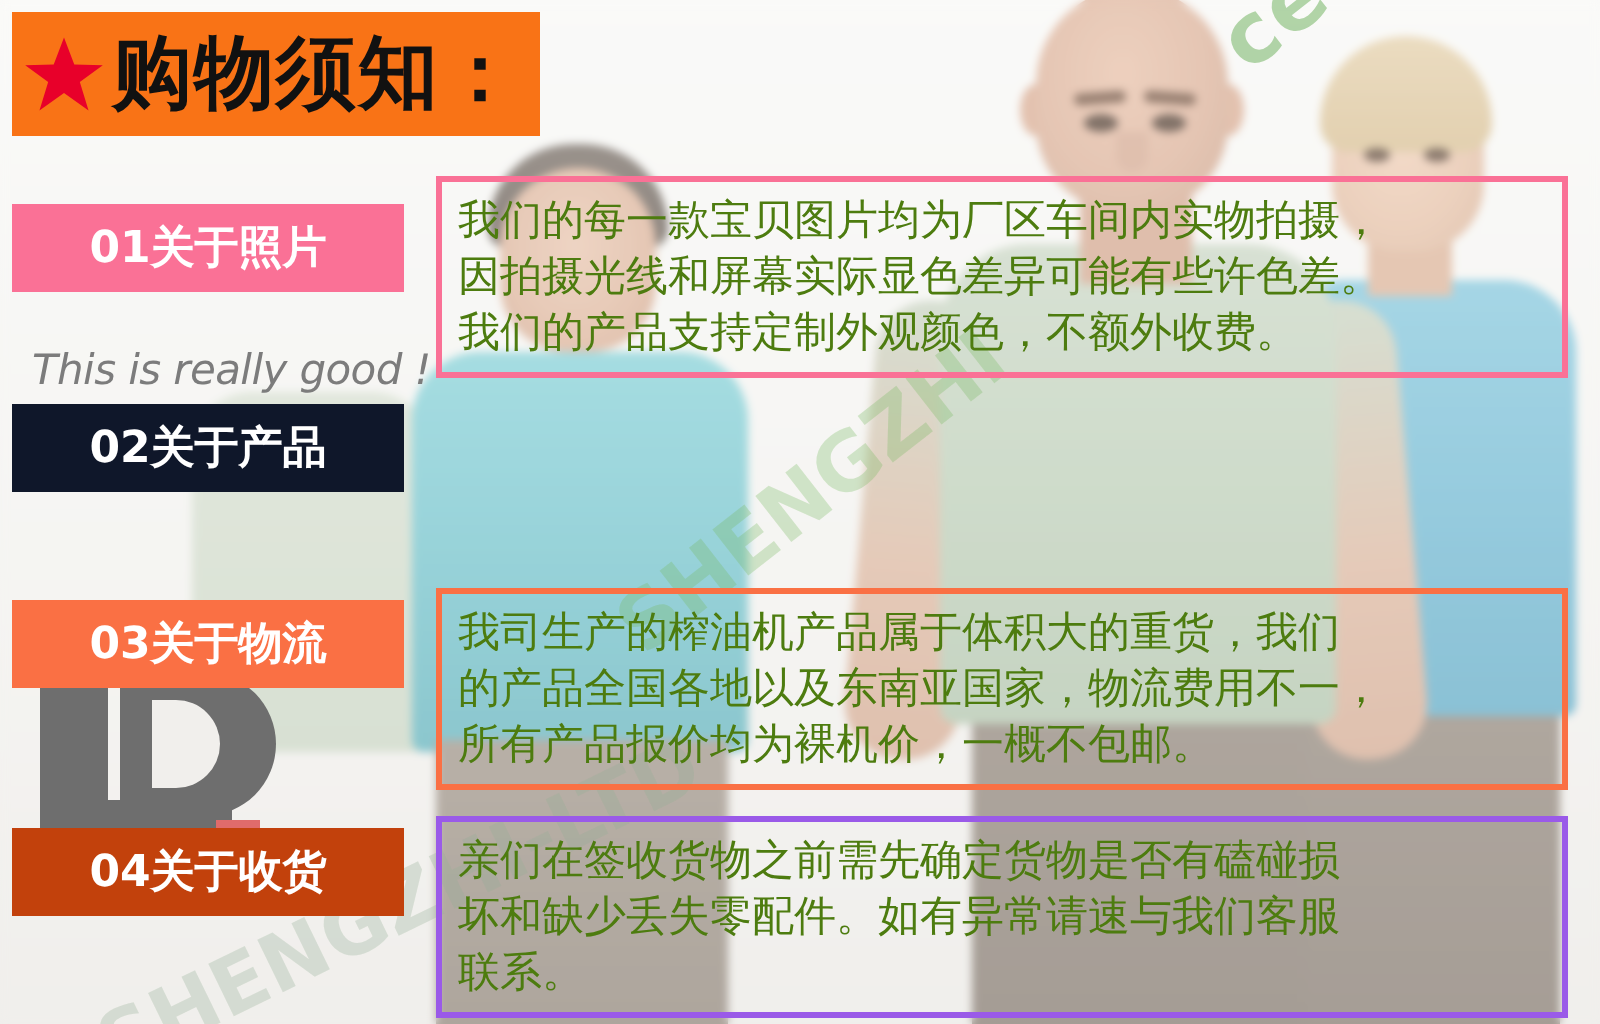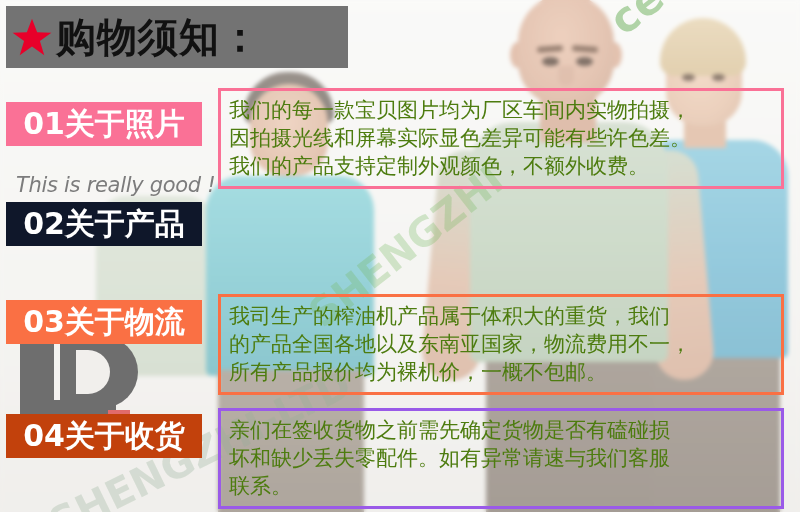--- a/index.html
+++ b/index.html
@@ -194,22 +194,22 @@
     background:#f1efec; border-radius:0 22px 22px 0;
   }
   .logo-red {
     position:absolute; left:88px; top:74px; width:22px; height:16px; background:#e06b6b;
   }
 
   
   .header-banner {
     position: absolute;
     left: 6px; top: 6px;
-    width: 342px; height: 62px;
-    background: #737373;
+    width: 264px; height: 62px;
+    background: #f97316;
     display: flex;
     align-items: center;
     padding-left: 6px;
     box-sizing: border-box;
   }
   .star {
     width: 40px; height: 38px;
     flex: 0 0 auto;
     margin-right: 4px;
   }
@@ -240,21 +240,21 @@
   .tag {
     position: absolute;
     left: 6px;
     width: 196px;
     height: 44px;
     display: flex;
     align-items: center;
     justify-content: center;
     color: #ffffff;
     font-family: "DejaVu Sans", sans-serif;
-    font-size: 30px;
+    font-size: 22px;
     font-weight: bold;
     letter-spacing: 0px;
     white-space: nowrap;
     box-sizing: border-box;
   }
   .tag-1 { top: 102px; background: #fa7196; }
   .tag-2 { top: 202px; background: #0f172a; }
   .tag-3 { top: 300px; background: #fa7044; }
   .tag-4 { top: 414px; background: #c2410c; }
 

